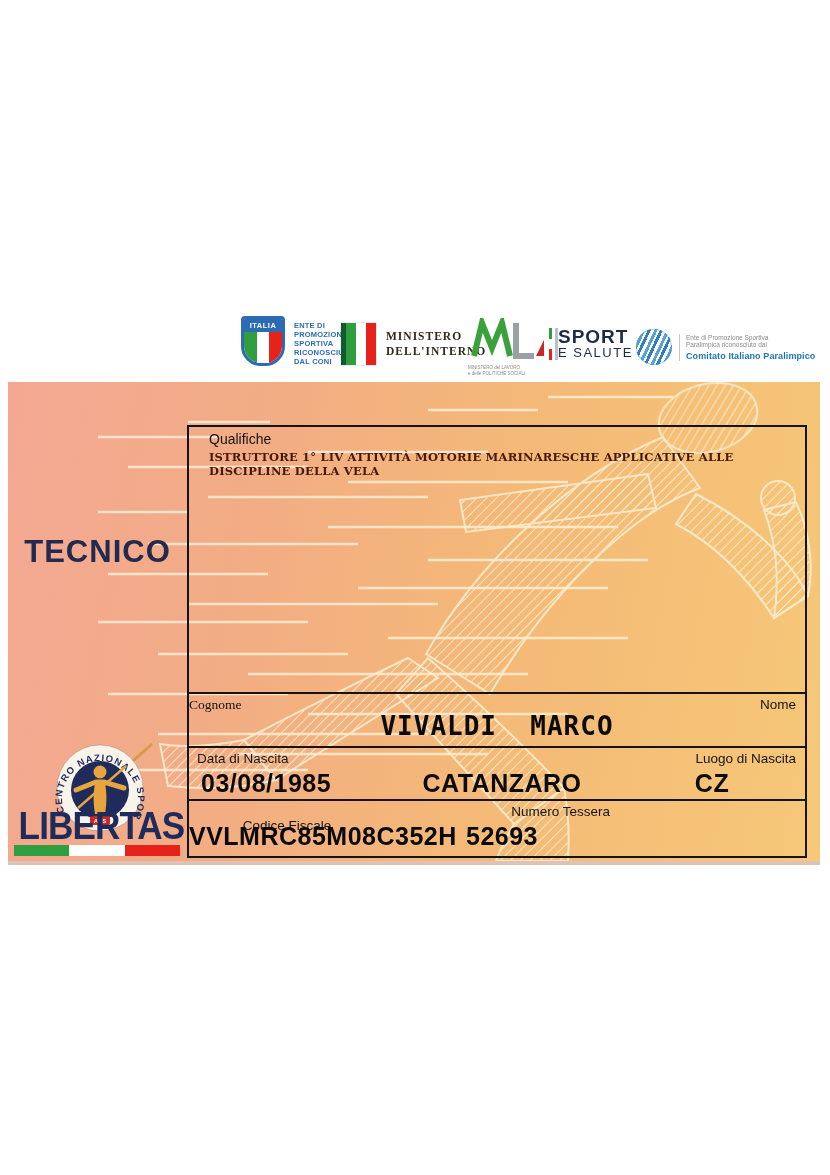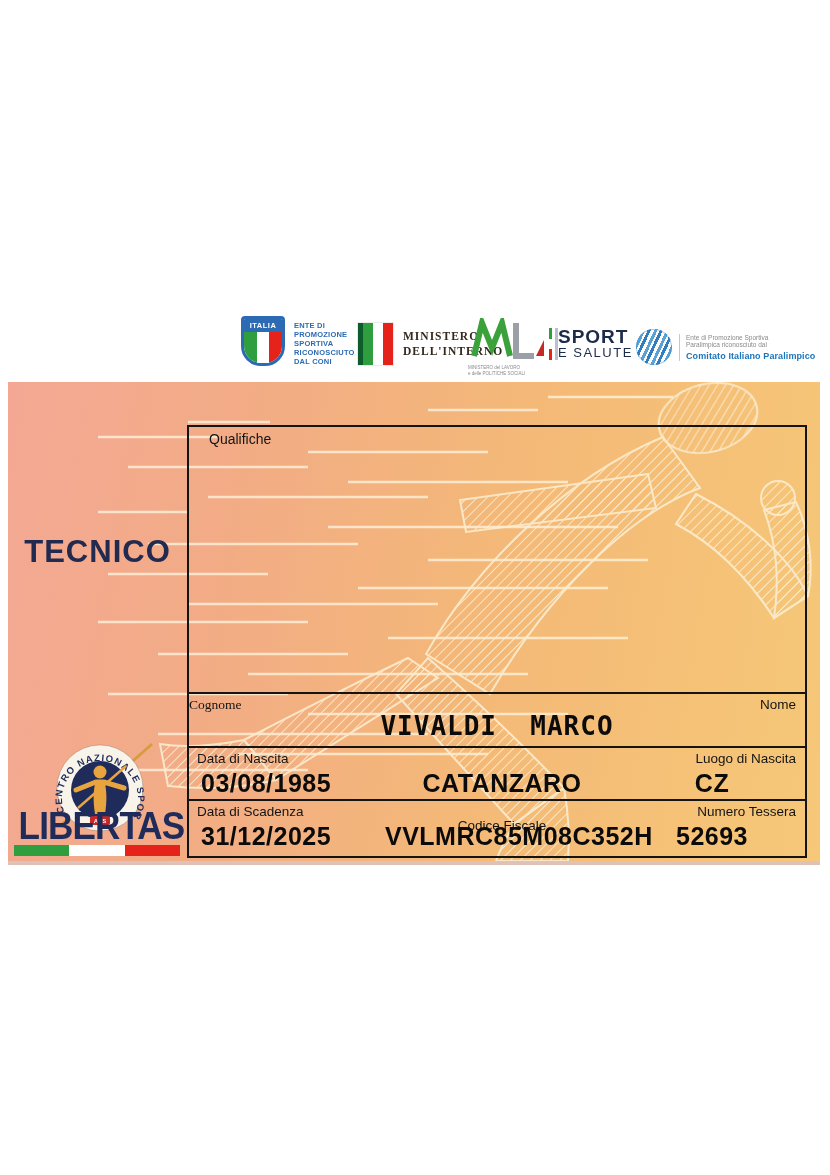--- a/index.html
+++ b/index.html
@@ -22,21 +22,21 @@
     box-sizing:border-box;overflow:hidden;background:#fff;
   }
   .coni-shield .band{height:13px;background:#2C6BB3;color:#fff;font-size:7.5px;font-weight:bold;
     text-align:center;line-height:13px;letter-spacing:.5px;}
   .coni-shield .tric{display:flex;height:37px;}
   .coni-shield .tric div{flex:1;}
   .coni-caption{font-size:7.5px;font-weight:bold;color:#2C6BB3;line-height:9px;
     white-space:pre-line;padding-top:5px;letter-spacing:.2px;}
 
   
-  .interno{left:341px;top:323px;display:flex;gap:10px;align-items:center;margin-left:17px;}
+  .interno{left:341px;top:323px;display:flex;gap:10px;align-items:center;}
   .interno-flag{width:30px;height:42px;display:flex;border-left:5px solid #0d5c2e;
     box-shadow:0 0 0 1px rgba(0,0,0,.08);}
   .interno-flag div{flex:1;}
   .interno-title{font-family:"Liberation Serif", serif;font-weight:bold;font-size:11.5px;
     color:#33281c;letter-spacing:1px;white-space:pre-line;line-height:15px;}
 
   
   .lavoro{left:468px;top:318px;width:80px;}
   .lavoro-caption{font-size:4.5px;color:#8a8a8a;line-height:5.5px;white-space:pre-line;margin-top:1px;}
 
@@ -230,20 +230,21 @@
       <path d="M268,398 L236,358 C204,364 176,366 152,362 L160,404 C196,408 234,406 268,398 Z"></path>
     </g>
   </svg>
 
   <div class="role">TECNICO</div>
 
   <div class="frame">
 
     <div class="sec-qualifiche">
       <div class="q-label">Qualifiche</div>
+      <div class="q-value">ISTRUTTORE 1° LIV ATTIVITÀ MOTORIE MARINARESCHE APPLICATIVE ALLE DISCIPLINE DELLA VELA</div>
     </div>
 
     <div class="row row-name">
       <span class="lbl corner-l">Cognome</span>
       <span class="lbl corner-r">Nome</span>
       <div class="name-val">VIVALDI  MARCO</div>
     </div>
 
     <div class="row row-nascita">
       <div class="grid3">
@@ -256,24 +257,20 @@
         </div>
         <div class="cell">
           <span class="lbl lbl-right">Luogo di Nascita</span>
           <div class="val v v-center">CZ</div>
         </div>
       </div>
     </div>
 
     <div class="row row-scadenza">
       <div class="grid3">
-        <div class="cell">
-          <span class="lbl lbl-left">Data di Scadenza</span>
-          <div class="val v v-left">31/12/2025</div>
-        </div>
         <div class="cell">
           <span class="lbl lbl-center">Codice Fiscale</span>
           <div class="val v v-center">VVLMRC85M08C352H</div>
         </div>
         <div class="cell">
           <span class="lbl lbl-right">Numero Tessera</span>
           <div class="val v v-center">52693</div>
         </div>
       </div>
     </div>

